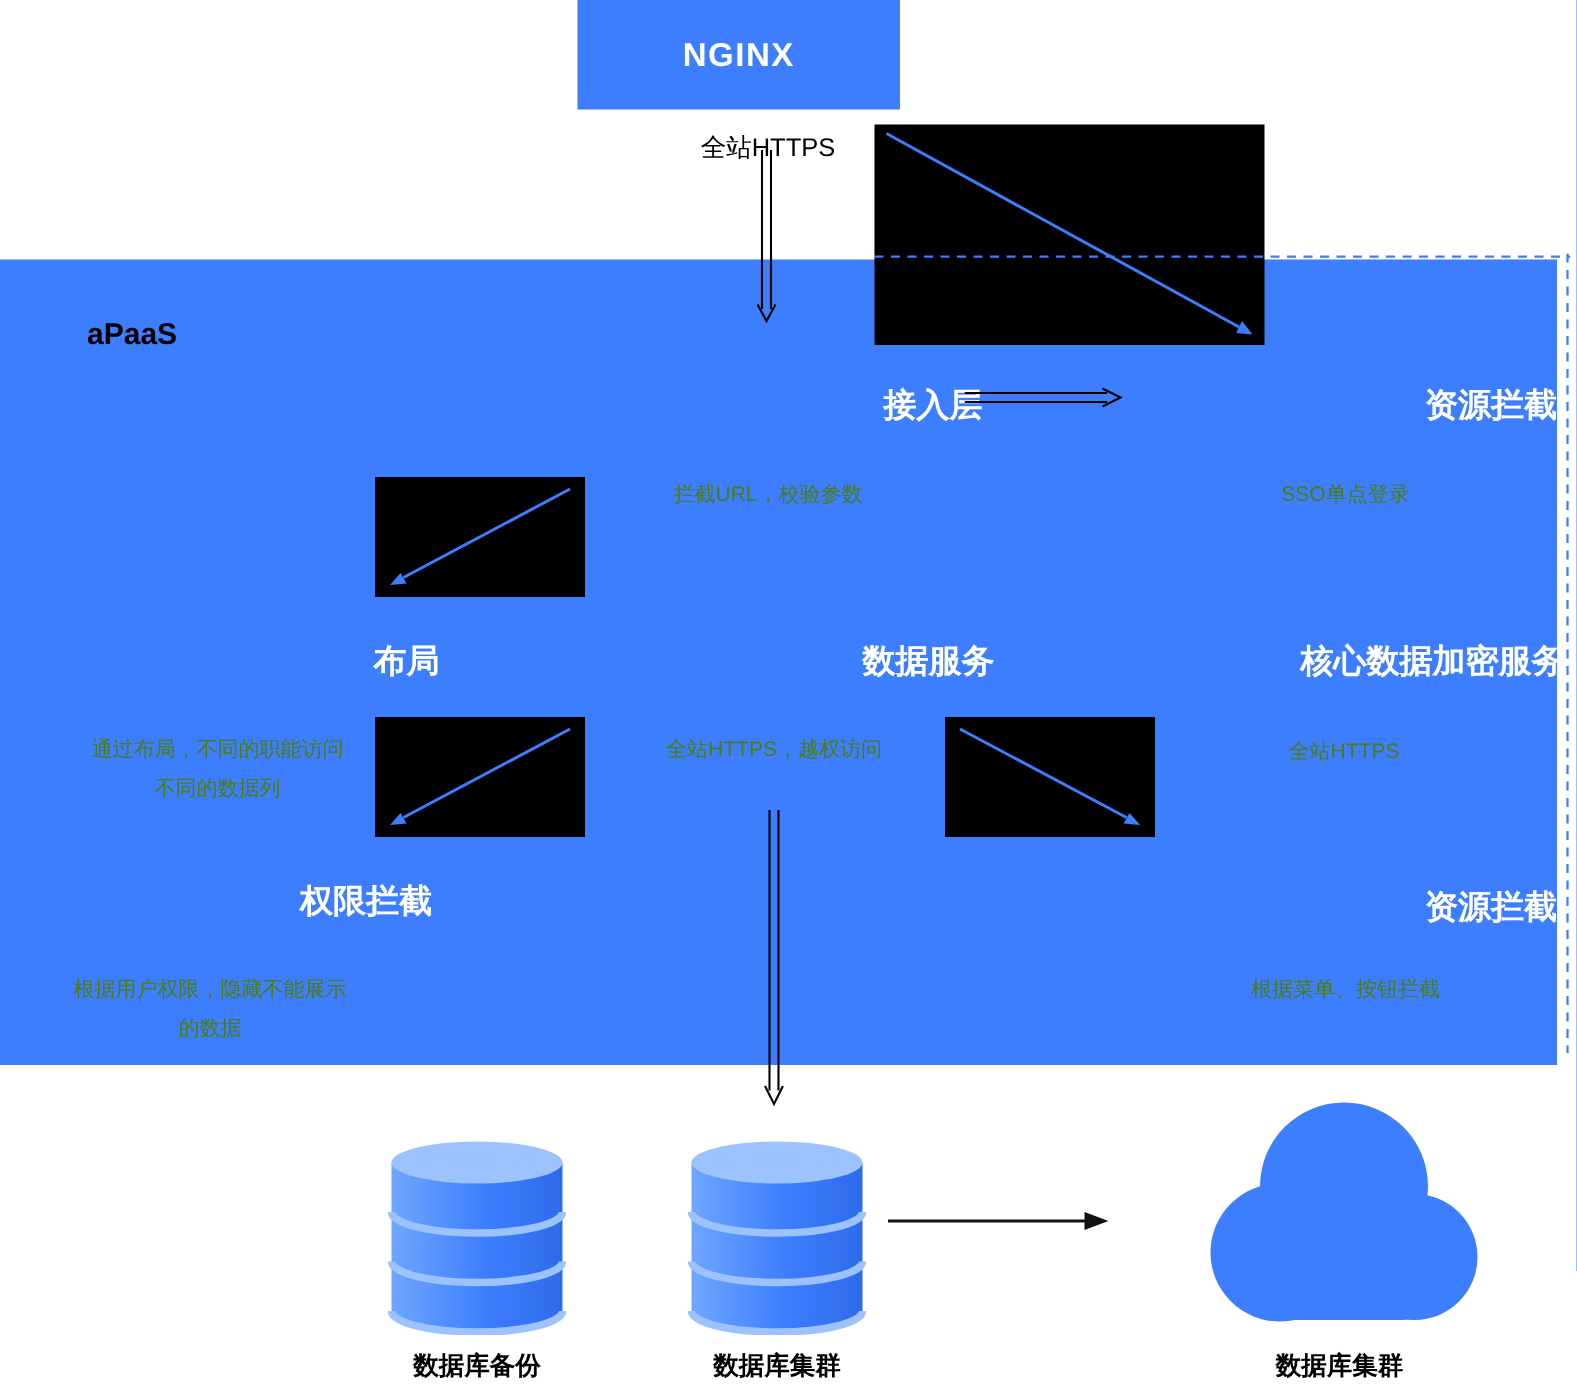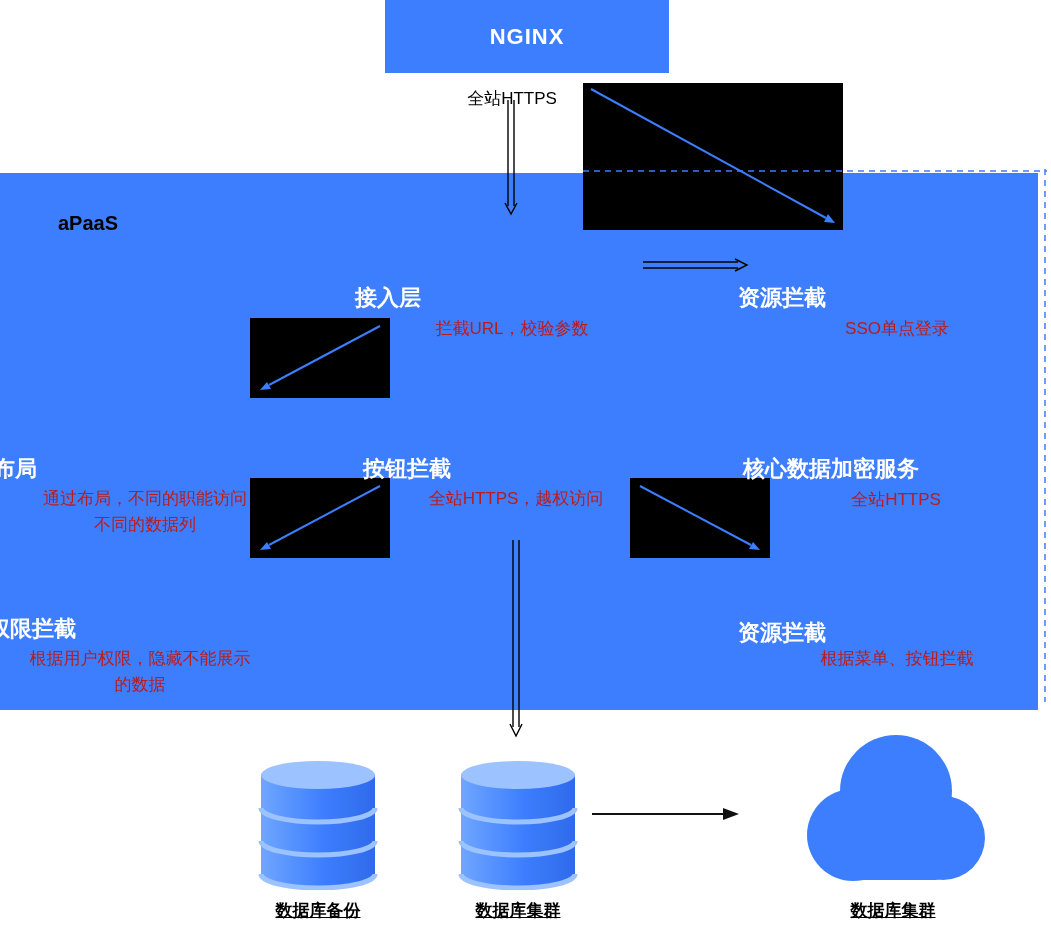--- a/index.html
+++ b/index.html
@@ -1,34 +1,34 @@
 <!DOCTYPE html>
 <html><head>
 <meta charset="utf-8">
 <style>
   html,body{margin:0;padding:0;}
   body{width:1051px;height:926px;position:relative;background:#ffffff;
        font-family:"Liberation Sans",sans-serif;overflow:hidden;}
   .abs{position:absolute;}
-  .nginx-box{left:385px;top:0;width:284px;height:73px;background:#3D7EFE;color:#fff;
+  .nginx-box{left:385px;top:0;width:215px;height:73px;background:#3D7EFE;color:#fff;
              display:flex;align-items:center;justify-content:center;
              font-weight:bold;font-size:22px;letter-spacing:1px;z-index:5;}
   .caption{left:362px;top:87px;width:300px;text-align:center;color:#000;
            font-size:17px;z-index:6;}
   .container{left:0;top:173px;width:1038px;height:537px;background:#3D7EFE;z-index:1;}
   .apaas-label{left:58px;top:212px;font-size:20px;font-weight:bold;color:#000;z-index:4;}
-  .title{width:300px;text-align:left;color:#fff;font-weight:bold;font-size:22px;z-index:4;margin-top:28px;}
-  .subtitle{width:300px;text-align:center;color:#b91c1c;font-size:17px;line-height:26px;z-index:4;}
+  .title{width:300px;text-align:right;color:#fff;font-weight:bold;font-size:22px;z-index:4;}
+  .subtitle{width:300px;text-align:center;color:#4d7c0f;font-size:14px;line-height:26px;z-index:4;}
   .subtitle span{display:block;}
   .black-box{background:#000;z-index:2;}
   .black-box svg{display:block;}
   .dashed{z-index:3;}
   .arrow{z-index:6;}
   .icon{z-index:2;}
-  .label-dark{width:300px;text-align:center;color:#000;font-size:17px;font-weight:bold;z-index:4;text-decoration:underline;}
+  .label-dark{width:300px;text-align:center;color:#000;font-size:17px;font-weight:bold;z-index:4;}
   .al{stroke:#000;stroke-width:1.4;fill:none;}
   .ah{stroke:#000;stroke-width:1.4;fill:none;}
   .bl{stroke:#3D7EFE;stroke-width:2;fill:none;}
   .bt{fill:#3D7EFE;}
   .dl{stroke:#3D7EFE;stroke-width:1.5;stroke-dasharray:6 5;fill:none;}
 </style>
 </head>
 <body>
 
 <div>
@@ -99,21 +99,21 @@
 
   <div class="abs title" style="left:738px;top:255px;">资源拦截</div>
   <div class="abs subtitle" style="left:747px;top:316px;">SSO单点登录</div>
 
   <div class="abs title" style="left:-7px;top:426px;">布局</div>
   <div class="abs subtitle" style="left:-5px;top:486px;">
     <span>通过布局，不同的职能访问</span>
     <span>不同的数据列</span>
   </div>
 
-  <div class="abs title" style="left:363px;top:426px;">按钮拦截</div>
+  <div class="abs title" style="left:363px;top:426px;">数据服务</div>
   <div class="abs subtitle" style="left:366px;top:486px;">全站HTTPS，越权访问</div>
 
   <div class="abs title" style="left:743px;top:426px;">核心数据加密服务</div>
   <div class="abs subtitle" style="left:746px;top:487px;">全站HTTPS</div>
 
   <div class="abs title" style="left:-12px;top:586px;">权限拦截</div>
   <div class="abs subtitle" style="left:-10px;top:646px;">
     <span>根据用户权限，隐藏不能展示</span>
     <span>的数据</span>
   </div>

